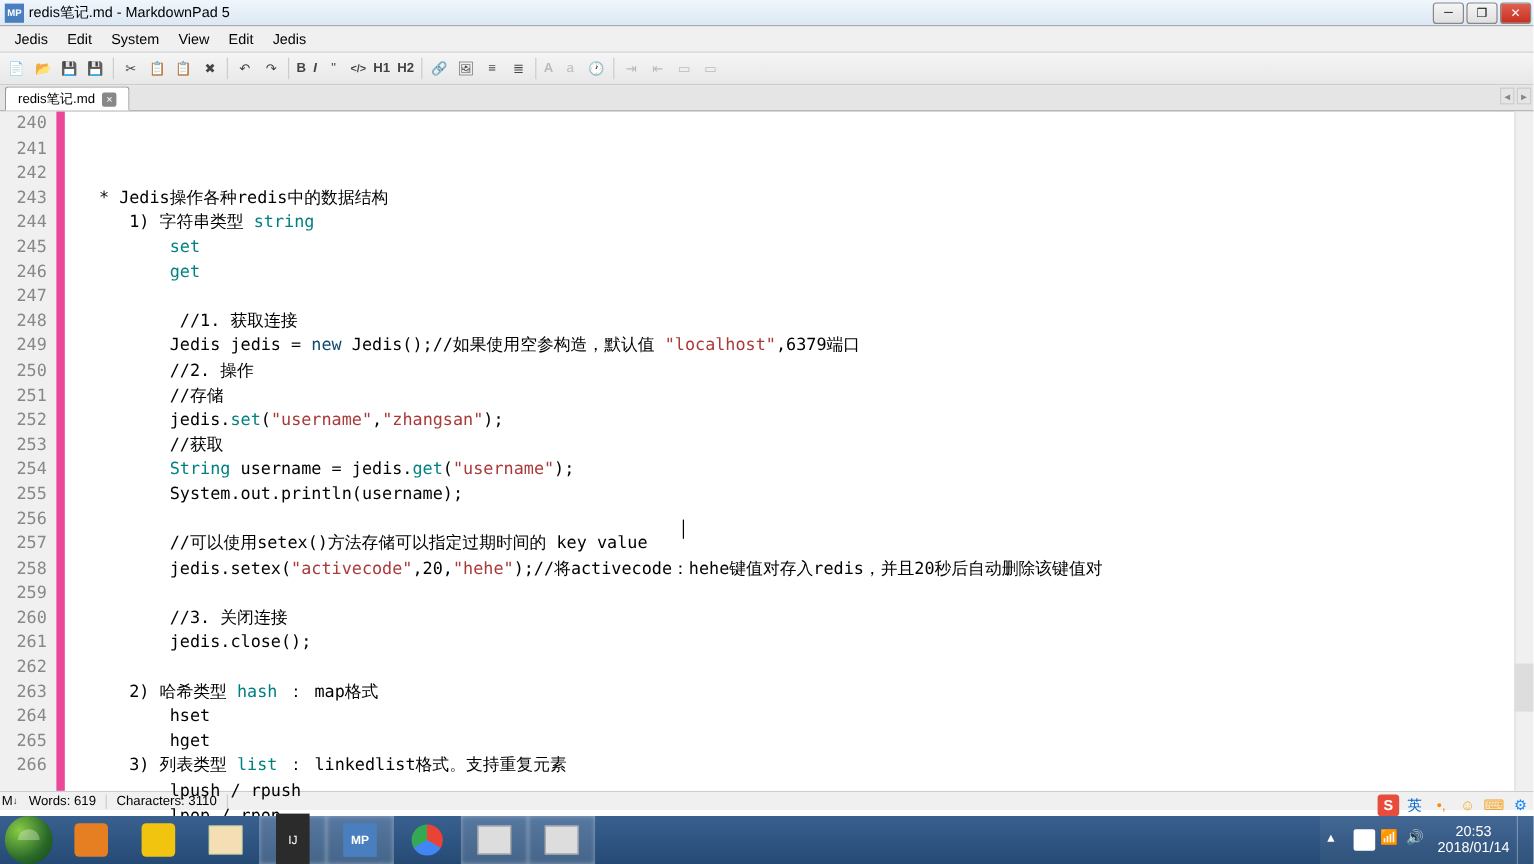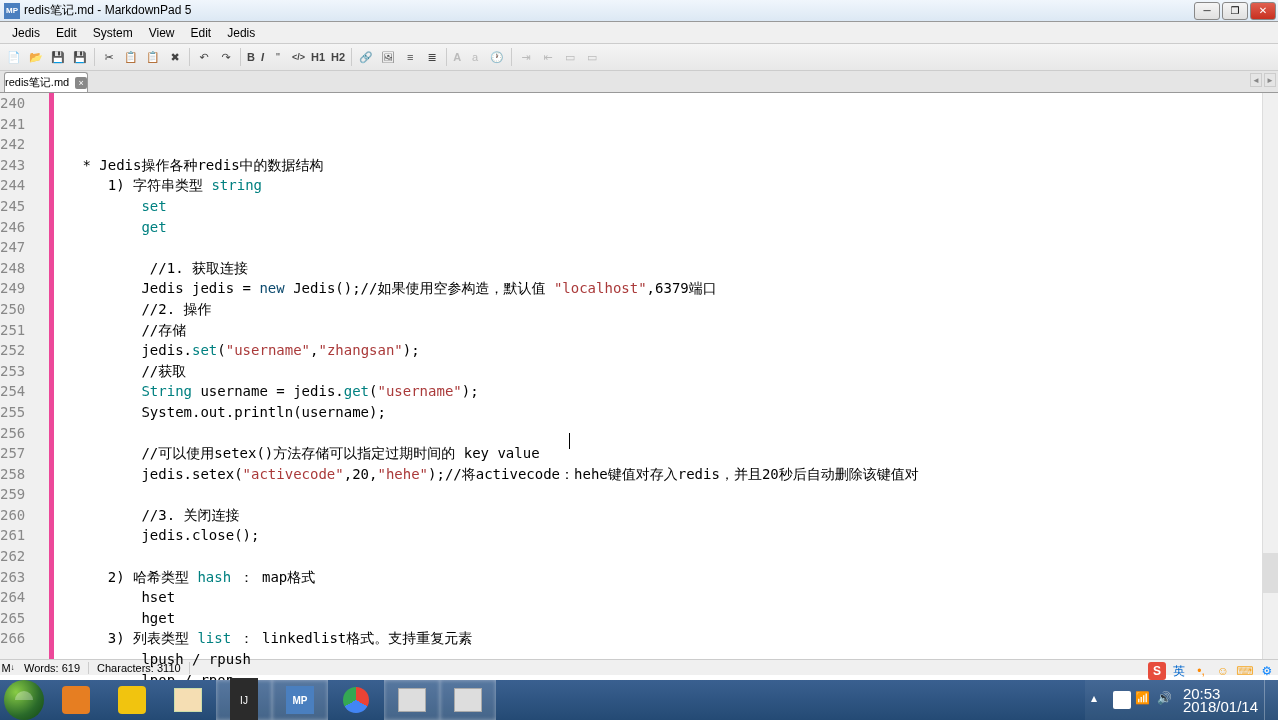--- a/index.html
+++ b/index.html
@@ -14,27 +14,27 @@
 
 .menubar { height: 22px; background: #f0f0f0; display: flex; align-items: center; padding-left: 4px; border-bottom: 1px solid #ccc; }
 .menu-item { padding: 2px 8px; cursor: default; }
 
 .toolbar { height: 27px; background: linear-gradient(#f5f5f5,#e8e8e8); display: flex; align-items: center; padding: 0 4px; border-bottom: 1px solid #ccc; gap:2px; }
 .tool-btn { width: 20px; height: 20px; display:flex; align-items:center; justify-content:center; font-size:11px; color:#444; }
 .tool-btn.wide { width:auto; padding:0 2px; font-weight:bold; }
 .tool-sep { width: 1px; height: 18px; background: #ccc; margin: 0 2px; }
 
 .tabbar { height: 22px; background: #e5e5e5; display: flex; align-items: flex-end; padding-left: 4px; border-bottom: 1px solid #999; position:relative; }
-.tab { background: #fff; border: 1px solid #999; border-bottom:none; padding: 2px 0; font-size: 11px; display:flex; align-items:center; border-radius:3px 3px 0 0; }
+.tab { background: #fff; border: 1px solid #999; border-bottom:none; padding: 2px 10px; font-size: 11px; display:flex; align-items:center; border-radius:3px 3px 0 0; }
 .tab-close { margin-left: 6px; width:12px; height:12px; background:#888; color:#fff; border-radius:2px; display:flex; align-items:center; justify-content:center; font-size:9px; }
 .tab-arrows { position:absolute; right:2px; top:2px; display:flex; gap:2px; }
 .tab-arrow { width:12px; height:14px; border:1px solid #ccc; display:flex; align-items:center; justify-content:center; font-size:8px; color:#888; }
 
 .editor-area { display: flex; height: 566px; background:#fff; position:relative; }
-.gutter { width: 54px; background: #f0f0f0; padding-right: 8px; font-family: Consolas, monospace; font-size: 14px; line-height: 20.6px; color: #888; border-right:5px solid #ec4899; }
+.gutter { width: 54px; background: #f0f0f0; text-align: right; padding-right: 8px; font-family: Consolas, monospace; font-size: 14px; line-height: 20.6px; color: #888; border-right:7px solid #ec4899; }
 .code { flex:1; font-family: Consolas, "Microsoft YaHei", monospace; font-size: 14px; line-height: 20.6px; white-space: pre; padding-left: 20px; color:#000; position:relative; }
 .cursor-caret { position:absolute; width:1px; height:16px; background:#000; }
 
 .c-type { color: #008080; }
 .c-const { color: #0c4a6e; }
 .c-str { color: #aa3a3a; }
 
 .scrollbar-v { position:absolute; right:0; top:0; width:16px; height:100%; background:#f0f0f0; border-left:1px solid #ddd; }
 .scroll-track-mark { position:absolute; right:0; width:16px; height:40px; background:#ddd; top:460px; }
 
@@ -46,21 +46,21 @@
 .tray-icon { width:18px; height:18px; display:flex; align-items:center; justify-content:center; }
 
 .ime-pill { position:absolute; right:100px; bottom:22px; background:#fff; border:1px solid #ccc; border-radius:3px; padding:1px 6px; font-size:10px; display:flex; align-items:center; gap:3px; box-shadow:0 1px 2px rgba(0,0,0,.2); }
 
 .taskbar { position:absolute; bottom:0; left:0; right:0; height:40px; background: linear-gradient(#3a6090,#244a74); display:flex; align-items:center; }
 .task-item { width:56px; height:40px; display:flex; align-items:center; justify-content:center; }
 .task-item.active { background: rgba(255,255,255,.15); box-shadow: inset 0 0 4px rgba(255,255,255,.4); }
 .start-orb { width:40px; height:40px; border-radius:50%; background: radial-gradient(circle at 30% 30%, #88cc44, #2a6a2a 60%, #114411); margin:0 4px; display:flex; align-items:center; justify-content:center; }
 .task-tray { margin-left:auto; height:100%; display:flex; align-items:center; padding:0 4px; background:rgba(255,255,255,.05); }
 .tray-it { width:18px; height:18px; margin:0 2px; }
-.time { color:#fff; font-size:15px; line-height:13px; padding:0 6px; }
+.time { color:#fff; font-size:12px; text-align:center; line-height:13px; padding:0 6px; }
 .desk-peek { width:10px; height:40px; border-left:1px solid rgba(255,255,255,.3); }
 </style>
 </head>
 <body>
 
 <div class="titlebar">
   <div class="titlebar-icon">MP</div>
   <div class="titlebar-text">redis笔记.md - MarkdownPad 5</div>
   <div class="win-controls">
     <div class="win-btn">─</div>

